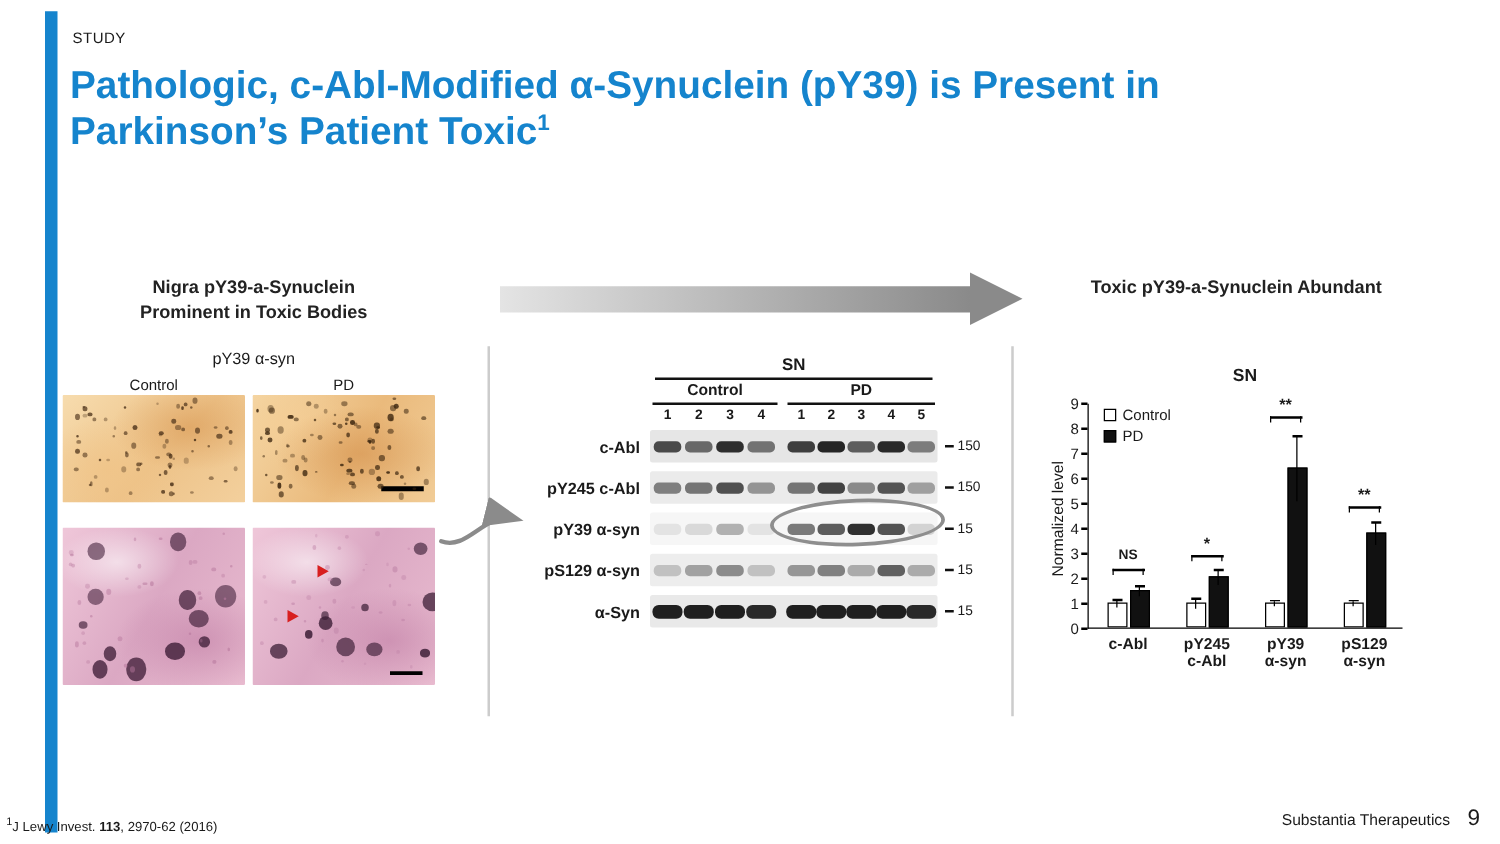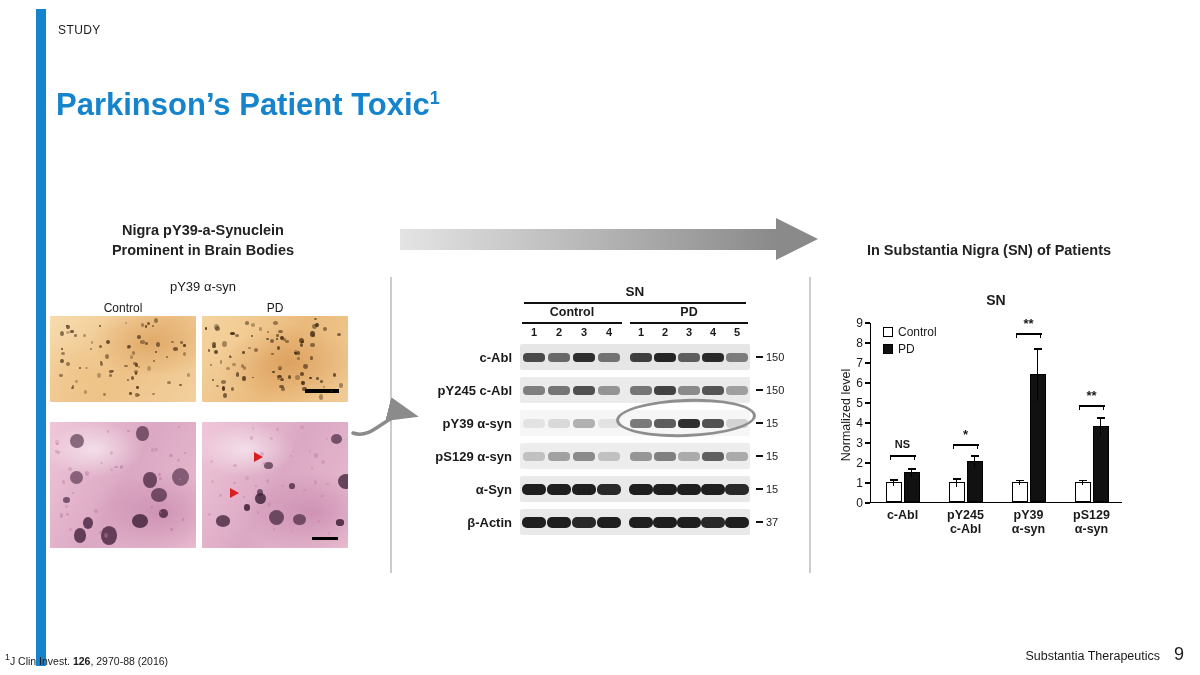--- a/index.html
+++ b/index.html
@@ -106,23 +106,23 @@
   .footnote{position:absolute;left:5px;top:652px;font-size:10.5px}
   .footer-right{position:absolute;right:16px;top:644px;display:flex;align-items:baseline;gap:14px}
   .footer-right .company{font-size:12.5px}
   .footer-right .pagenum{font-size:18px}
 </style>
 </head>
 <body>
 
 <div class="accent-stripe"></div>
 <div class="kicker">STUDY</div>
-<h1 class="title"><br><span>Parkinson’s Patient Toxic</span><sup>1</sup></h1>
-
-<div class="lp-heading"><span>Nigra pY39-a-Synuclein</span><br><span>Prominent in Brain Bodies</span></div>
+<h1 class="title"><span>Pathologic, c-Abl-Modified α-Synuclein (pY39) is Present in</span><br><span>Parkinson’s Patient Toxic</span><sup>1</sup></h1>
+
+<div class="lp-heading"><span>Nigra pY39-a-Synuclein</span><br><span>Prominent in Toxic Bodies</span></div>
 <div class="lp-figlabel">pY39 α-syn</div>
 <div class="lp-col c1">Control</div>
 <div class="lp-col c2">PD</div>
 
 <div id="img-tl" class="micro micro-top">
     <div class="speck" style="width: 3.27897px; height: 3.33788px; left: 57.9469%; top: 55.1142%; background: rgb(74, 48, 24); opacity: 0.77;"></div>
     <div class="speck" style="width: 3.34506px; height: 2.50215px; left: 50.8065%; top: 56.6963%; background: rgb(74, 48, 24); opacity: 0.55;"></div>
     <div class="speck" style="width: 3.20011px; height: 3.85969px; left: 40.6378%; top: 62.3187%; background: rgb(74, 48, 24); opacity: 0.67;"></div>
     <div class="speck" style="width: 2.40204px; height: 1.9387px; left: 27.4018%; top: 37.6326%; background: rgb(74, 48, 24); opacity: 0.51;"></div>
     <div class="speck" style="width: 3.45627px; height: 2.68376px; left: 56.9315%; top: 53.8885%; background: rgb(74, 48, 24); opacity: 0.53;"></div>
@@ -487,51 +487,33 @@
         <div class="band thick" style="left: 133px; opacity: 0.95;"></div>
         <div class="band thick" style="left: 157px; opacity: 0.95;"></div>
         <div class="band thick" style="left: 181px; opacity: 0.95;"></div>
         <div class="band thick" style="left: 205px; opacity: 0.9;"></div>
       </div>
       <div class="blot-mw">
         <div class="mw-dash"></div>
         <span>15</span>
       </div>
     </div>
-    <div class="blot-row">
-      <div class="blot-row-label">β-Actin</div>
-      <div class="blot-strip" style="background: rgb(233, 233, 233);">
-        <div class="band thick" style="left: 2px; opacity: 0.95;"></div>
-        <div class="band thick" style="left: 27px; opacity: 0.95;"></div>
-        <div class="band thick" style="left: 52px; opacity: 0.9;"></div>
-        <div class="band thick" style="left: 77px; opacity: 0.95;"></div>
-        <div class="band thick" style="left: 109px; opacity: 0.95;"></div>
-        <div class="band thick" style="left: 133px; opacity: 0.95;"></div>
-        <div class="band thick" style="left: 157px; opacity: 0.95;"></div>
-        <div class="band thick" style="left: 181px; opacity: 0.9;"></div>
-        <div class="band thick" style="left: 205px; opacity: 0.95;"></div>
-      </div>
-      <div class="blot-mw">
-        <div class="mw-dash"></div>
-        <span>37</span>
-      </div>
-    </div>
   </div>
 
 <svg class="curve-arrow" viewBox="0 0 74 44">
   <defs>
     <marker id="ah" markerWidth="9" markerHeight="8" refX="7" refY="3.5" orient="auto">
       <path d="M0 0 L9 3.5 L0 7 z" fill="#8b8b8b"></path>
     </marker>
   </defs>
   <path d="M3 35 C 24 43, 38 11, 62 17" fill="none" stroke="#8b8b8b" stroke-width="3.5" stroke-linecap="round" marker-end="url(#ah)"></path>
 </svg>
 <div class="blot-ellipse"></div>
 
-<div class="rp-heading"><br><span>In Substantia Nigra (SN) of Patients</span></div>
+<div class="rp-heading"><span>Toxic pY39-a-Synuclein Abundant</span><br></div>
 
 <div class="chart">
   <div class="chart-sn">SN</div>
   <div class="chart-ylabel">Normalized level</div>
   <div class="chart-plot">
     <div class="chart-legend">
         <div class="legend-item">
           <div class="legend-swatch" style="background: rgb(255, 255, 255);"></div>
           <span>Control</span>
         </div>
@@ -611,17 +593,17 @@
         <div>pS129</div>
         <div>α-syn</div>
       </div>
       <div class="sig-line" style="left: 207.5px; top: 82px;"></div>
       <div class="sig-tick" style="left: 207.5px; top: 82px;"></div>
       <div class="sig-tick" style="left: 231.9px; top: 82px;"></div>
       <div class="sig-label" style="left: 200.5px; top: 65px;">**</div>
     </div>
 </div>
 
-<div class="footnote"><sup>1</sup><span>J Clin Invest. </span><b>126</b><span>, 2970-88  (2016)</span></div>
+<div class="footnote"><sup>1</sup><span>J Lewy Invest. </span><b>113</b><span>, 2970-62  (2016)</span></div>
 <div class="footer-right">
   <span class="company">Substantia Therapeutics</span>
   <span class="pagenum">9</span>
 </div>
 
 </body></html>

